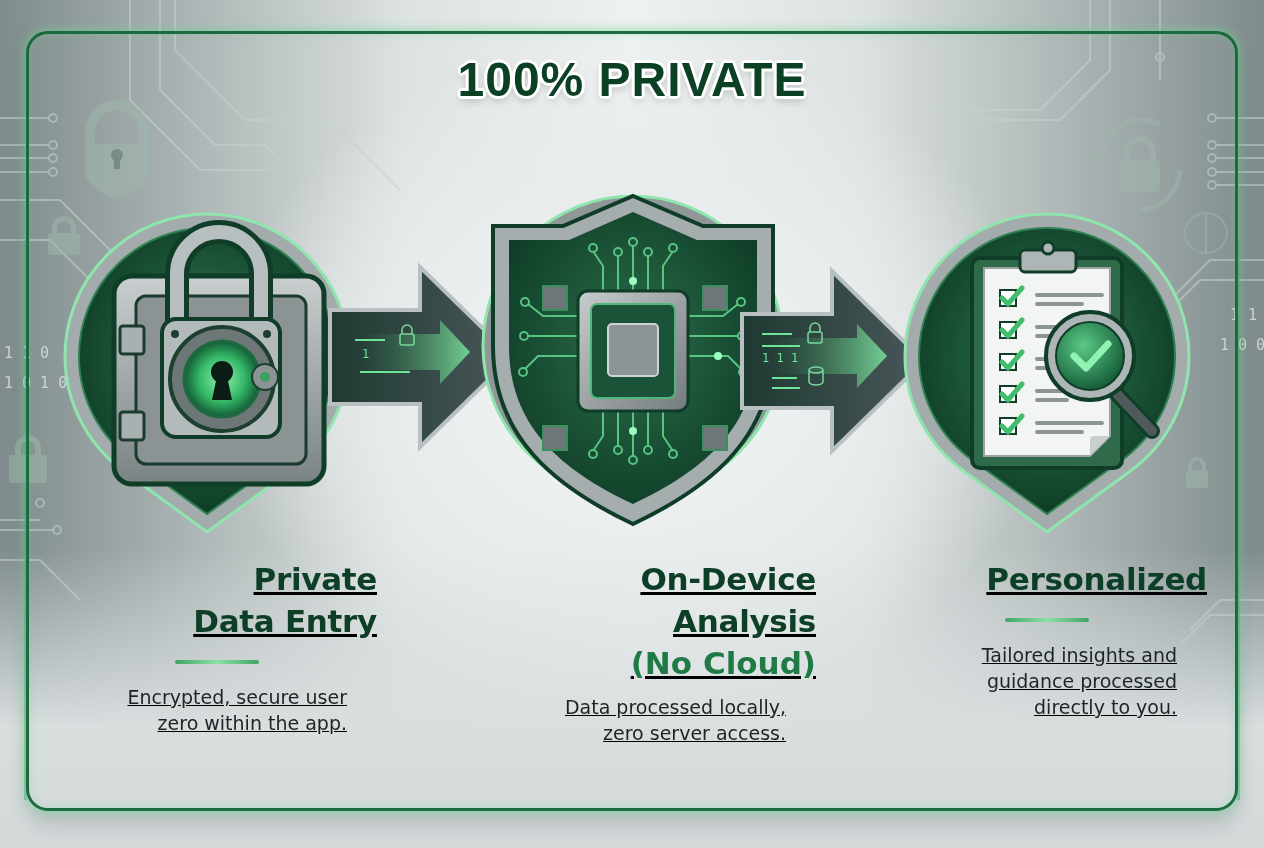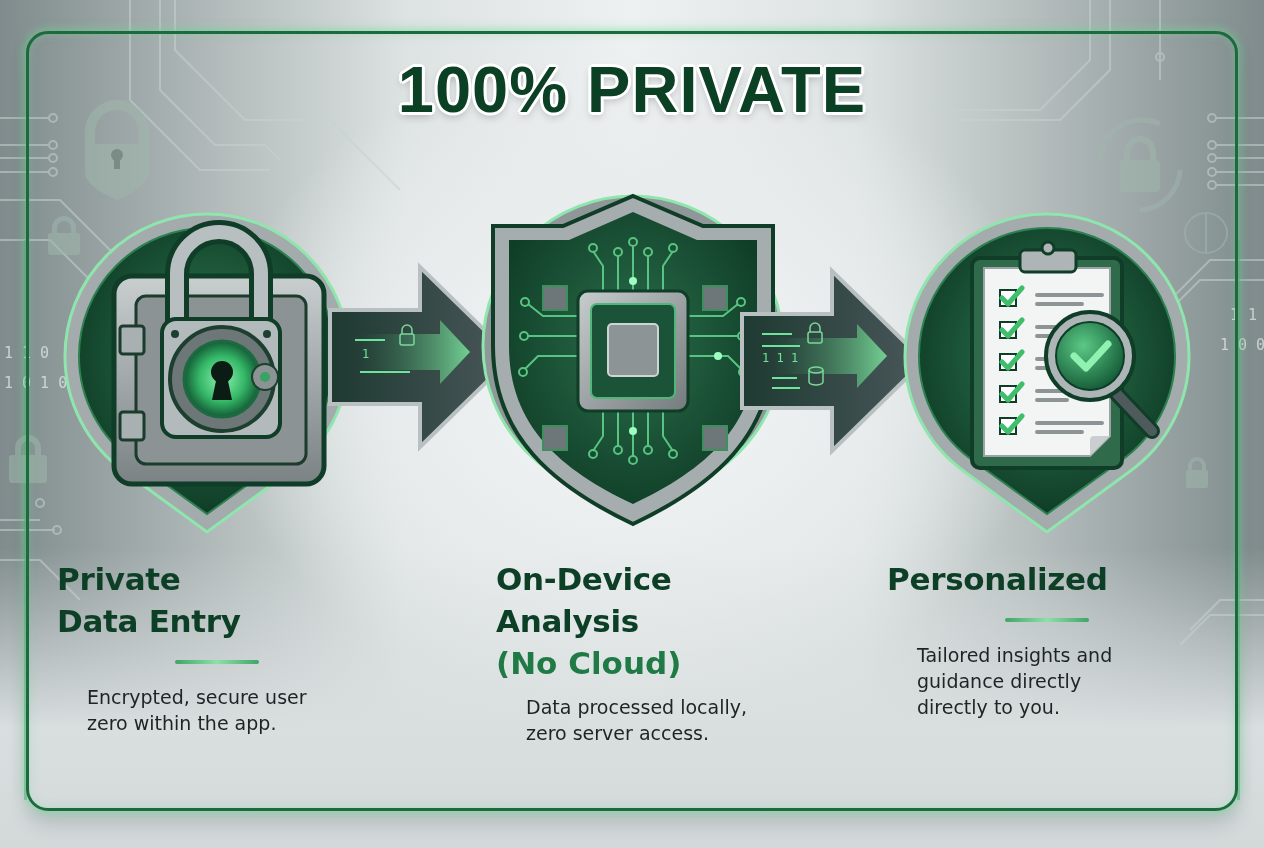--- a/index.html
+++ b/index.html
@@ -17,29 +17,29 @@
   }
   .circuits { position: absolute; inset: 0; }
   .frame {
     position: absolute; left: 26px; top: 31px; width: 1212px; height: 780px;
     border: 3px solid #1c6b3e; border-radius: 22px;
     box-shadow: 0 0 10px 2px rgba(110,220,150,0.55), inset 0 0 8px rgba(110,220,150,0.35), 0 14px 18px rgba(60,80,80,0.18);
   }
   .title {
     position: absolute; left: 0; right: 0; top: 52px; text-align: center;
     font-family: "Liberation Sans", sans-serif; font-weight: 700;
-    font-size: 65px; letter-spacing: 1px; color: #0c4025;
+    font-size: 48px; letter-spacing: 1px; color: #0c4025;
     text-shadow: 0 0 0 #fff, 3px 0 0 #fff, -3px 0 0 #fff, 0 3px 0 #fff, 0 -3px 0 #fff,
                  2px 2px 0 #fff, -2px -2px 0 #fff, 2px -2px 0 #fff, -2px 2px 0 #fff,
                  0 4px 8px rgba(0,0,0,0.25);
   }
   .icon-wrap { position: absolute; }
   .icon-wrap svg { display: block; overflow: visible; }
   .step-text {
-    position: absolute; width: 320px; text-align: left;
+    position: absolute; width: 320px; text-align: right; text-decoration: underline;
   }
   .step-title {
     font-family: "DejaVu Sans", sans-serif; font-weight: 700;
     font-size: 31px; line-height: 42px; color: #0d3f26; letter-spacing: -0.3px;
   }
   .step-sub {
     font-family: "DejaVu Sans", sans-serif; font-weight: 700;
     font-size: 31px; line-height: 42px; color: #1f7a45;
   }
   .divider {
@@ -339,15 +339,15 @@
   <div class="step-title">Analysis</div>
   <div class="step-sub">(No Cloud)</div>
   <div class="step-desc tight">Data processed locally,</div>
   <div class="step-desc">zero server access.</div>
 </div>
 
 <div class="step-text" style="left:887px; top:558px;">
   <div class="step-title">Personalized</div>
   <div class="divider"></div>
   <div class="step-desc">Tailored insights and</div>
-  <div class="step-desc">guidance directly</div>
+  <div class="step-desc">guidance processed</div>
   <div class="step-desc">directly to you.</div>
 </div>
 
 </body></html>

